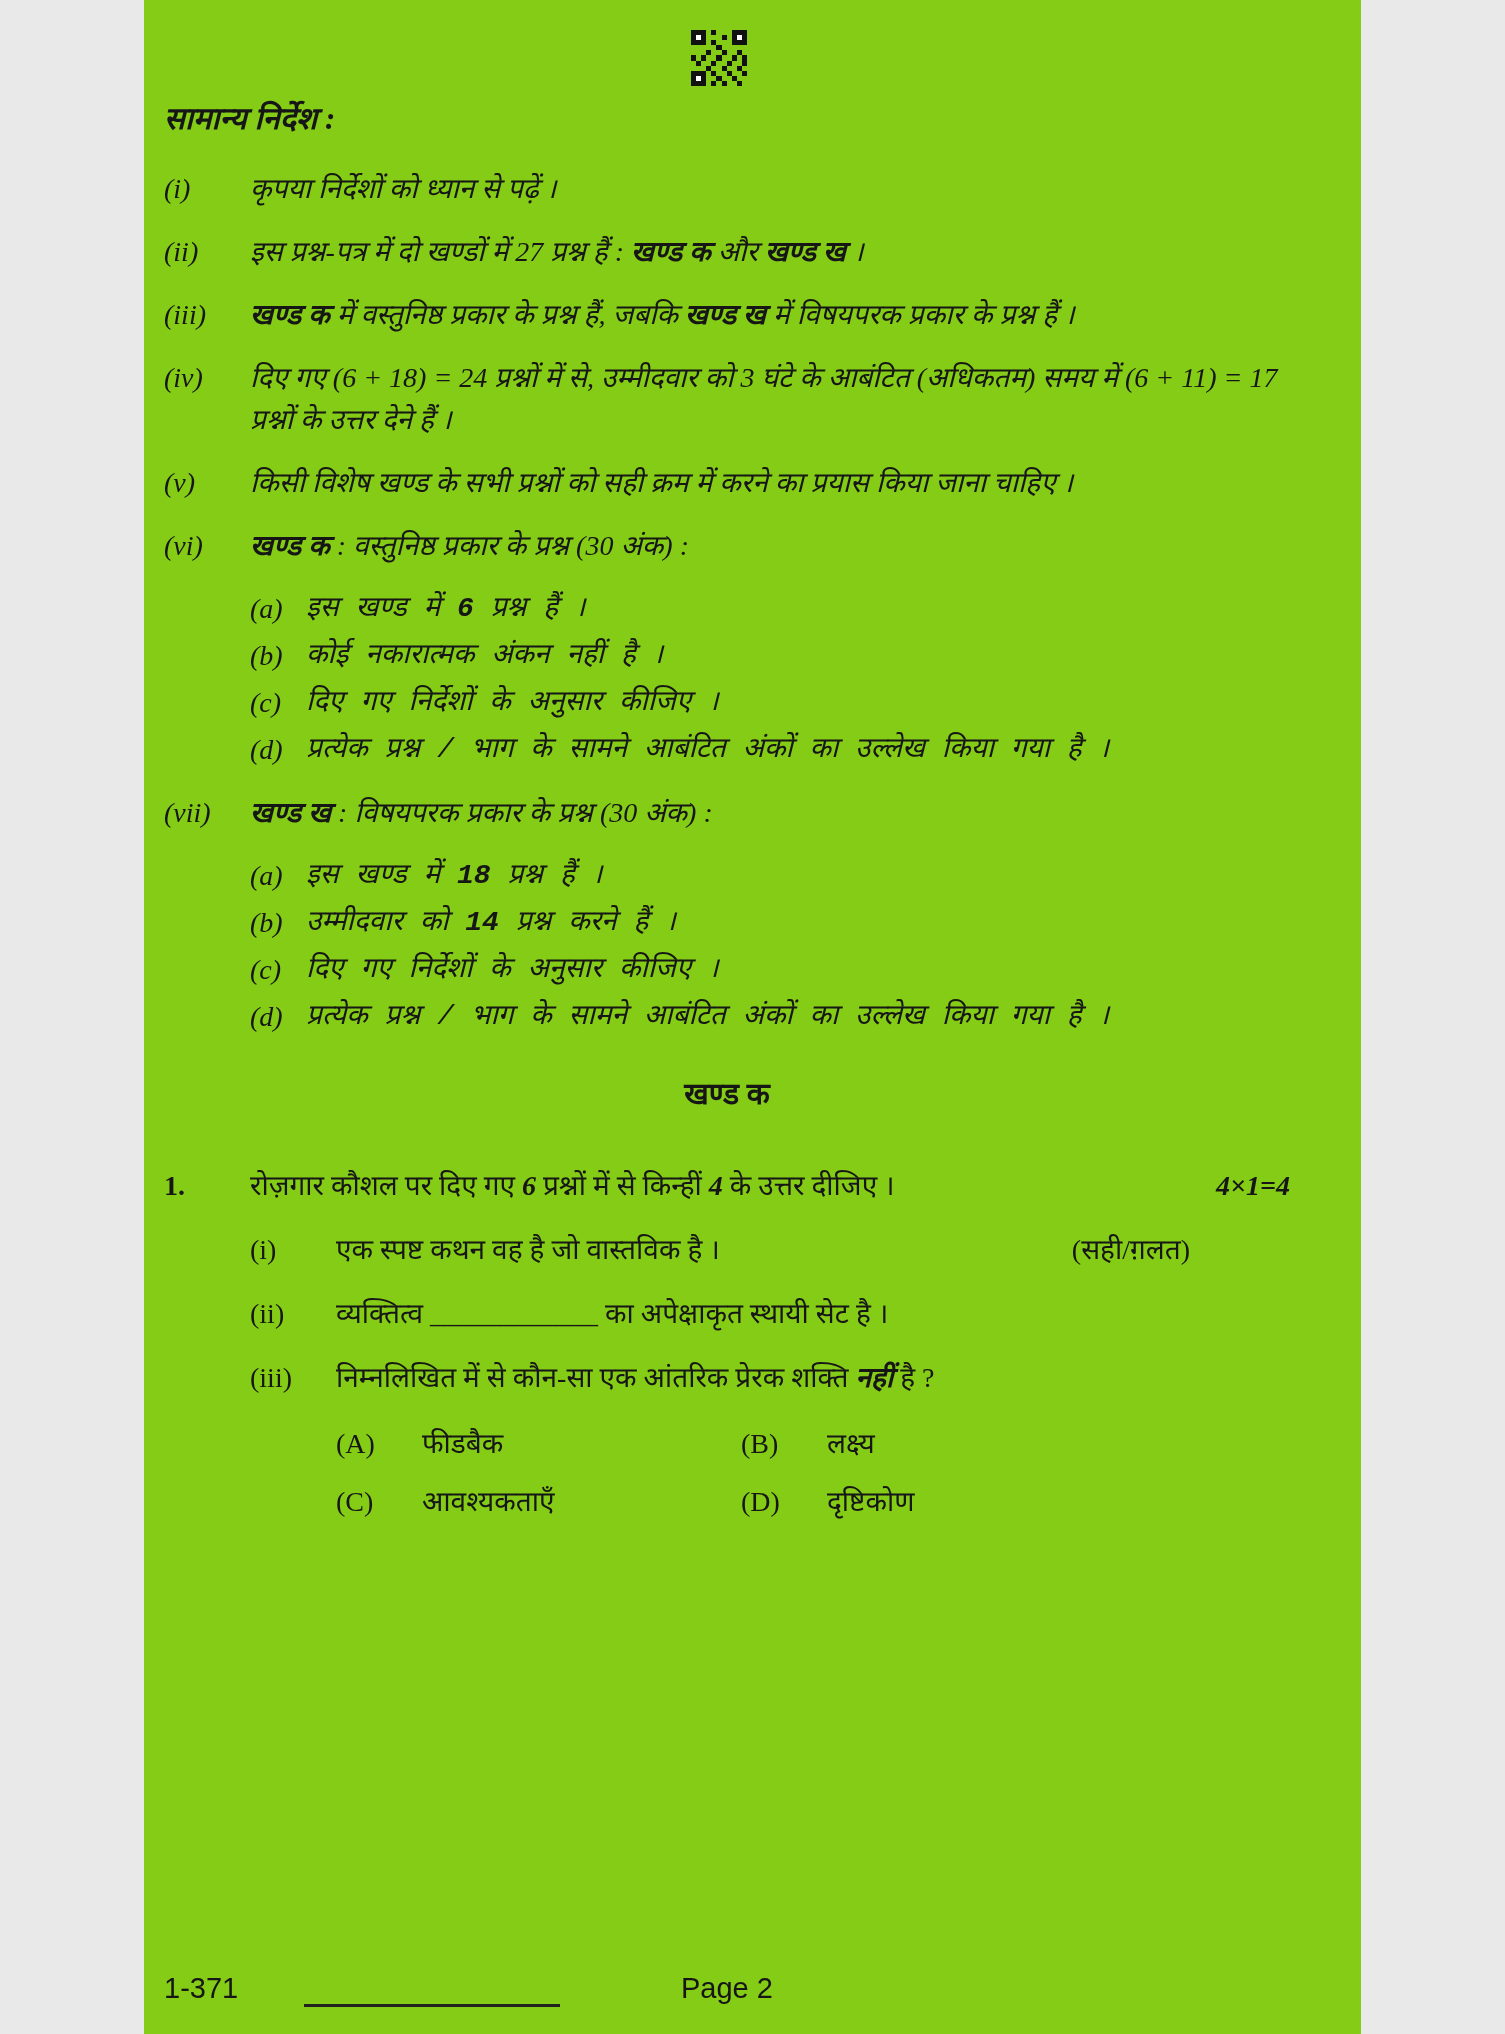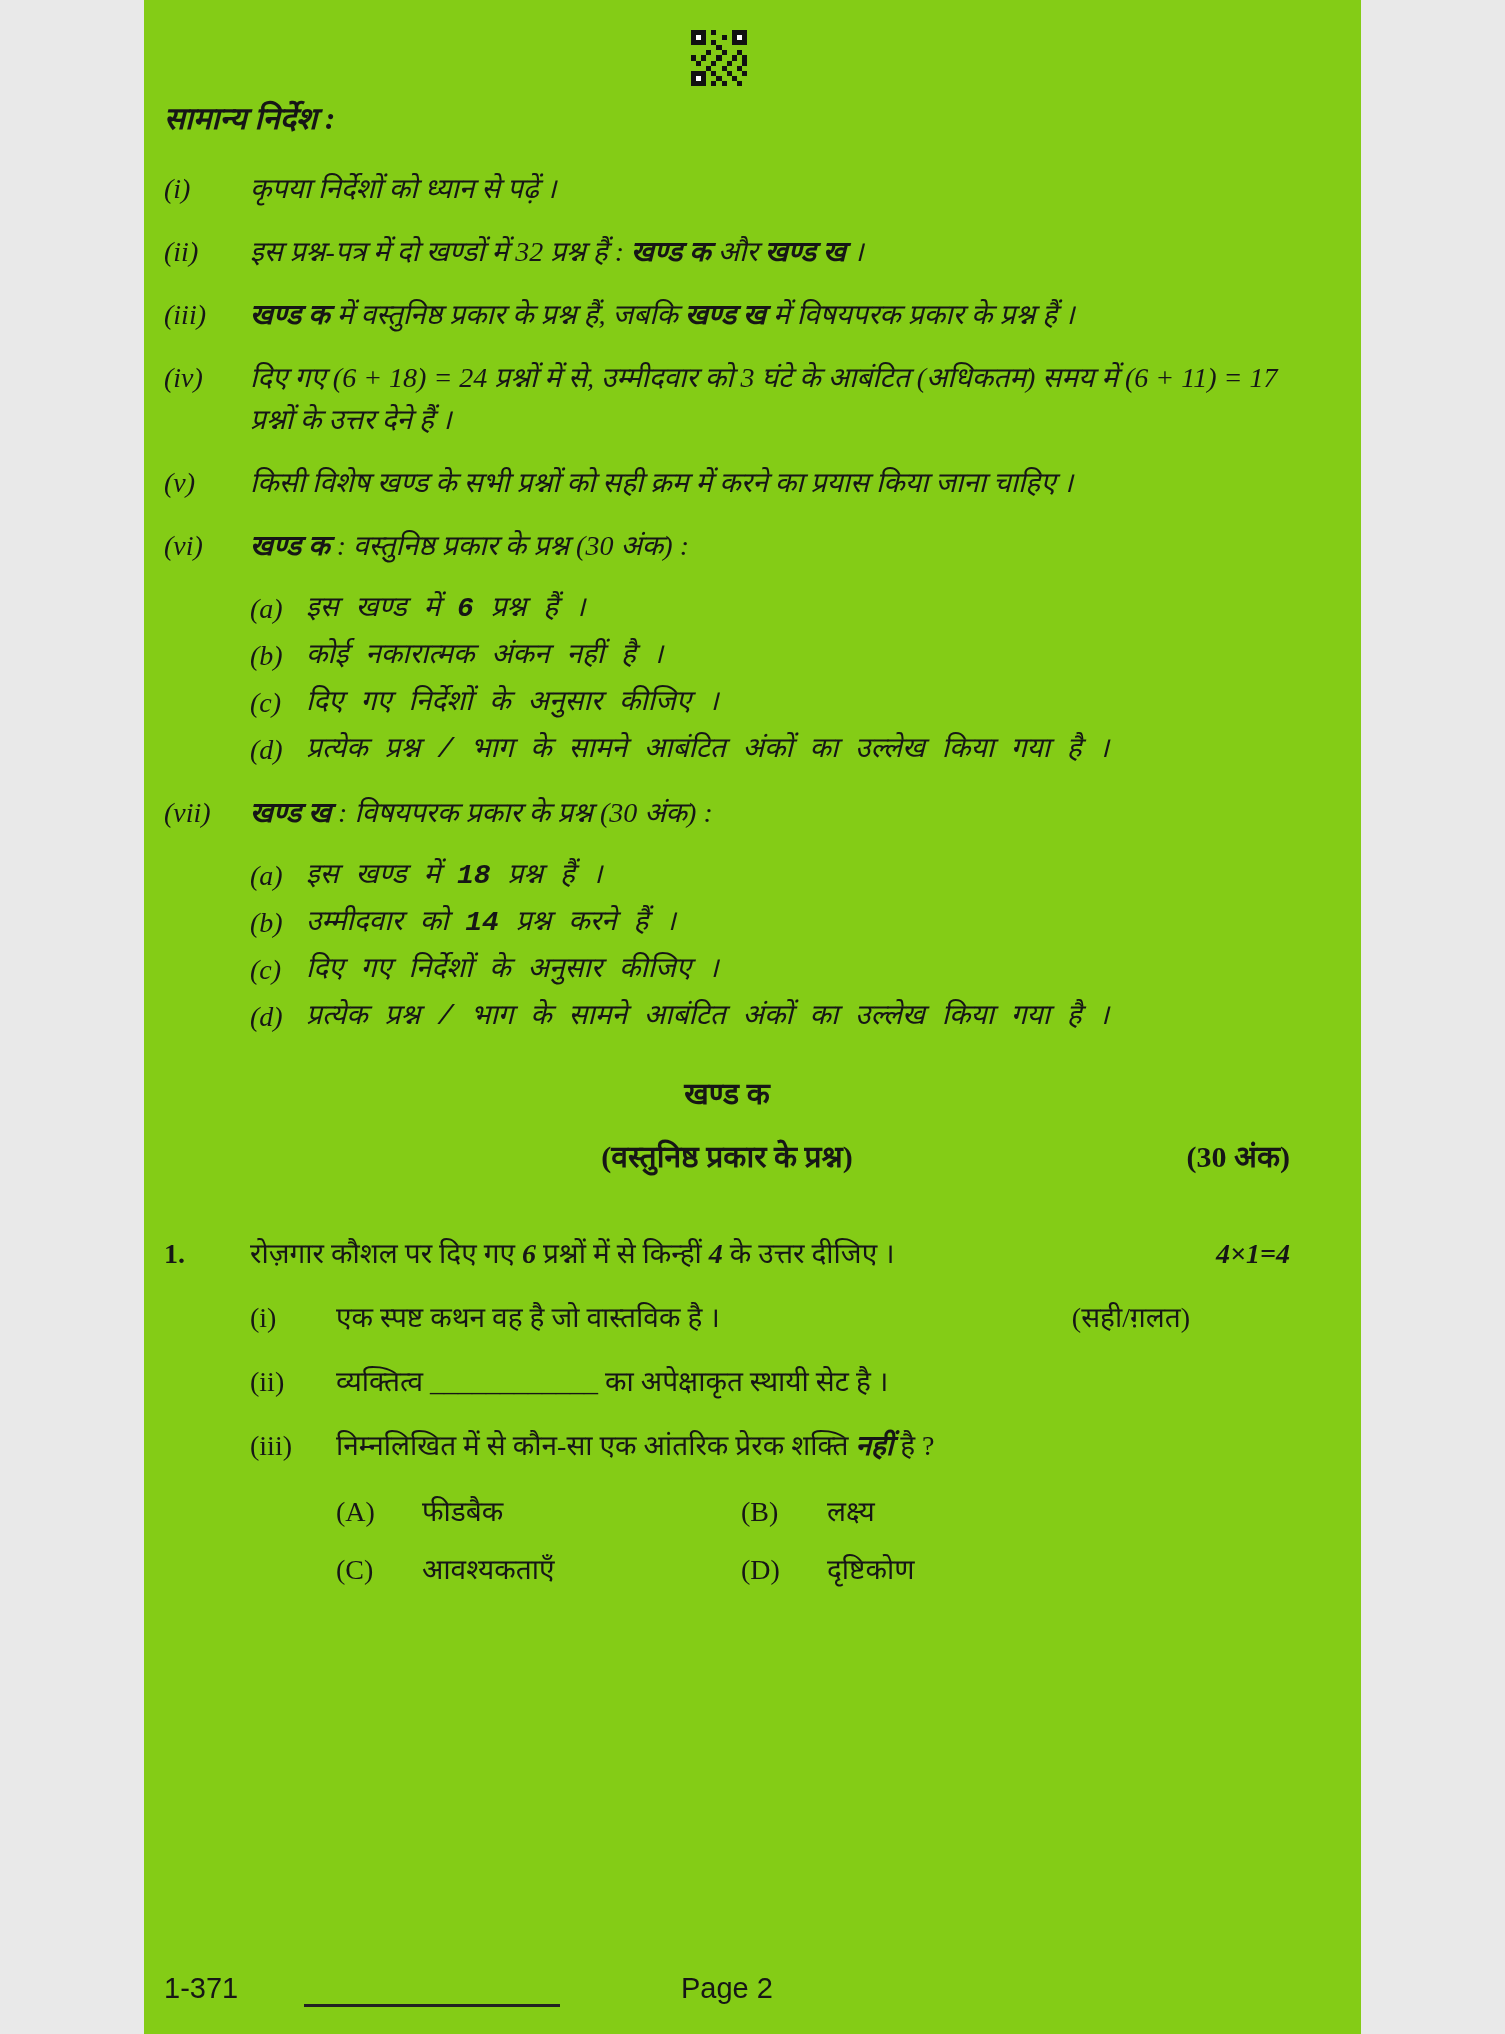--- a/index.html
+++ b/index.html
@@ -115,21 +115,21 @@
 
     <div>
 
       <div class="inst">
         <div class="inum">(i)</div>
         <div class="ibody"><span>कृपया निर्देशों को ध्यान से पढ़ें ।</span></div>
       </div>
 
       <div class="inst">
         <div class="inum">(ii)</div>
-        <div class="ibody"><span>इस प्रश्न-पत्र में दो खण्डों में 32 प्रश्न हैं : </span><span class="bold">खण्ड क</span><span> और </span><span class="bold">खण्ड ख</span><span> ।</span></div>
+        <div class="ibody"><span>इस प्रश्न-पत्र में दो खण्डों में 27 प्रश्न हैं : </span><span class="bold">खण्ड क</span><span> और </span><span class="bold">खण्ड ख</span><span> ।</span></div>
       </div>
 
       <div class="inst">
         <div class="inum">(iii)</div>
         <div class="ibody"><span class="bold">खण्ड क</span><span> में वस्तुनिष्ठ प्रकार के प्रश्न हैं, जबकि </span><span class="bold">खण्ड ख</span><span> में विषयपरक प्रकार के प्रश्न हैं ।</span></div>
       </div>
 
       <div class="inst">
         <div class="inum">(iv)</div>
         <div class="ibody"><span>दिए गए (6 + 18) = 24 प्रश्नों में से, उम्मीदवार को 3 घंटे के आबंटित (अधिकतम) समय में (6 + 11) = 17 प्रश्नों के उत्तर देने हैं ।</span></div>
@@ -182,24 +182,20 @@
         </div>
         <div class="sub">
           <div class="snum">(d)</div>
           <div class="sbody"><span>प्रत्येक प्रश्न / भाग के सामने आबंटित अंकों का उल्लेख किया गया है ।</span></div>
         </div>
       </div>
 
     </div>
 
     <div class="section-title">खण्ड क</div>
-    <div class="section-sub-row">
-      <div class="section-subtitle">(वस्तुनिष्ठ प्रकार के प्रश्न)</div>
-      <div class="section-marks">(30 अंक)</div>
-    </div>
 
     <div class="q1">
       <div class="qnum">1.</div>
       <div class="qtext"><span>रोज़गार कौशल पर दिए गए </span><span class="boldital">6</span><span> प्रश्नों में से किन्हीं </span><span class="boldital">4</span><span> के उत्तर दीजिए ।</span></div>
       <div class="qmarks">4×1=4</div>
     </div>
 
     <div class="subq">
       <div class="sqnum">(i)</div>
       <div class="sqtext"><span>एक स्पष्ट कथन वह है जो वास्तविक है ।</span></div>

